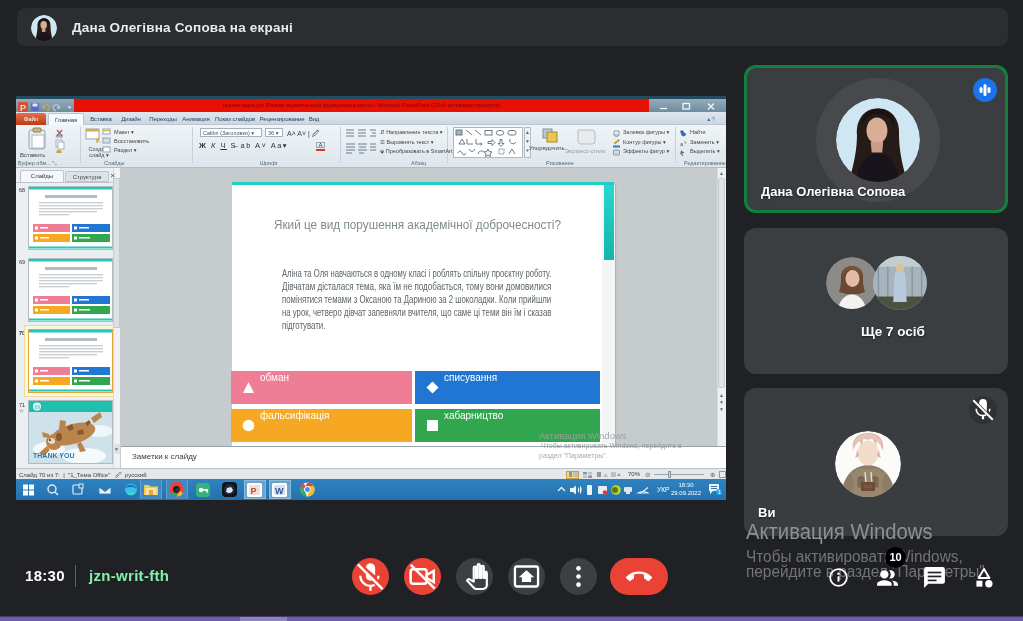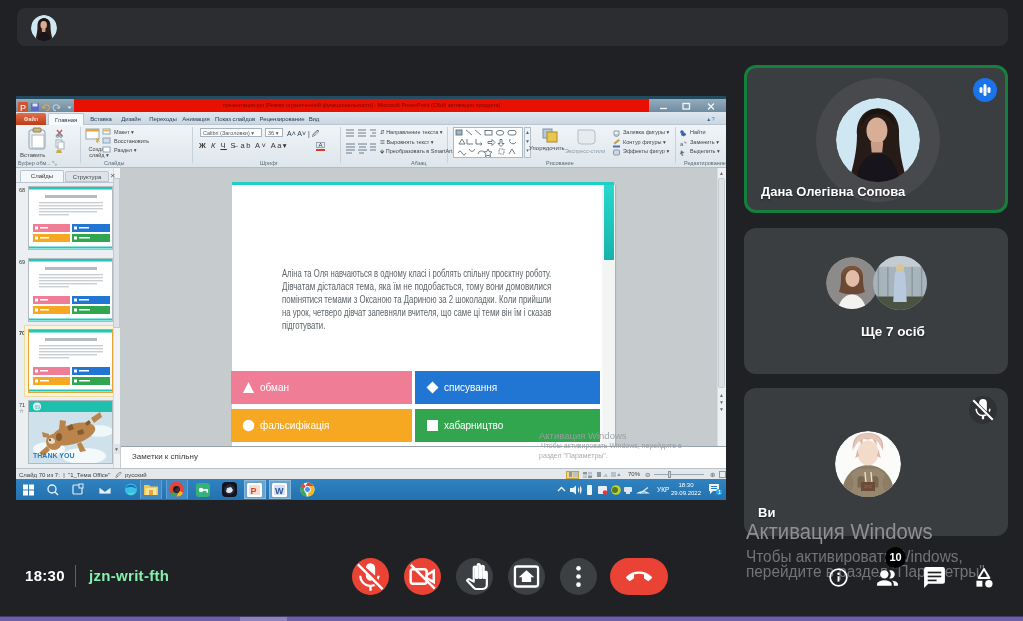--- a/index.html
+++ b/index.html
@@ -39,21 +39,21 @@
   white-space:nowrap; transform-origin:0 0; }
 #share .canvas { left:105px; top:72px; width:605px; height:300px; background:#c6cbcd; }
 #share .notes { left:105px; top:350px; width:605px; height:22px; background:#fff;
   border-top:1px solid #98a4ad; }
 #share .sbar { left:0; top:372px; width:710px; height:11px; background:#e4e8eb;
   border-top:1px solid #bac3ca; }
 #share .wtbar { left:0; top:383px; width:710px; height:21px;
   background:linear-gradient(#2f83c0,#2471b0); }
 .bar { position:absolute; height:33px; }
 .bar .sh { position:absolute; left:11px; top:10px; }
-.bar .bl { position:absolute; left:29px; top:11px; font-size:10px; color:#fff; }
+.bar .bl { position:absolute; left:29px; top:1px; font-size:10px; color:#fff; }
 
 
 .tile { left:744px; width:264px; border-radius:12px; background:#3b3e41; }
 #t1 { top:65px; height:148px; border:3px solid #15803d; background:#3b3e41; }
 #t2 { top:228px; height:146px; }
 #t3 { top:388px; height:148px; background:#3a3d40;text-align:center; }
 .tname { color:#fff; font-size:13px; font-weight:bold; text-shadow:0 1px 2px rgba(0,0,0,.6); }
 
 
 .btn { border-radius:50%; width:37px; height:37px; top:558px; }
@@ -71,20 +71,21 @@
 
 <div class="abs" id="topbar">
   <div class="abs av"><svg width="26" height="26" viewBox="0 0 80 80">
         <circle cx="40" cy="40" r="40" fill="#cfe7f2"></circle>
         <path d="M40 10 C25 10 19 23 20 35 C20 49 17 64 12 80 L68 80 C63 64 60 49 60 35 C61 23 55 10 40 10 Z" fill="#261b17"></path>
         <ellipse cx="39" cy="31" rx="10" ry="12.5" fill="#d9ae97"></ellipse>
         <path d="M33 42 L45 42 L44 52 L34 52 Z" fill="#c89e88"></path>
         <path d="M19 80 C21 61 30 53 40 53 C50 53 57 61 61 80 Z" fill="#17141b"></path>
         <path d="M40 10 C30 10 24 18 24 27 C28 18 33 15 40 15 C47 15 52 18 56 27 C56 18 50 10 40 10 Z" fill="#1c1310"></path>
       </svg></div>
+  <div class="abs nm">Дана Олегівна Сопова на екрані</div>
 </div>
 
 <div class="abs" id="share">
 
   <div class="abs tbar"></div>
   <div class="abs" style="left:0;top:0;width:710px;height:3px;background:#234a5e;"></div>
   <div class="abs" style="left:1px;top:3px;">
     <svg width="56" height="12" viewBox="0 0 56 12">
       <rect x="1" y="1" width="10" height="10" rx="1" fill="#d35230"></rect>
         <text x="3" y="9.5" font-size="9" fill="#fff" font-family="Liberation Sans">P</text>
@@ -325,20 +326,21 @@
     <div class="abs" style="left:97px;top:0;width:7px;height:300px;background:#f0f2f4;border-left:1px solid #d4dade;"></div>
     <div class="abs" style="left:97px;top:276px;width:7px;height:10px;background:#dde3e7;font-size:5px;color:#667;text-align:center;line-height:10px;">▼</div>
     <div class="abs" style="left:97px;top:10px;width:7px;height:150px;background:#dbe1e5;border:1px solid #c2cad0;"></div>
   </div>
 
   <div class="abs canvas">
     <div class="abs" style="left:111px;top:16.5px;width:370px;height:261.5px;background:#fff;"></div>
     <div class="abs" style="left:481px;top:16.5px;width:12.5px;height:261.5px;background:#f3f5f5;box-shadow:1px 0 1px rgba(0,0,0,.12);"></div>
     <div class="abs" style="left:111px;top:13.5px;width:382px;height:3px;background:#1ecfc5;"></div>
     <div class="abs" style="left:483px;top:16.5px;width:10px;height:75.5px;background:linear-gradient(#28d8ce,#16b3ab);"></div>
+    <div class="abs" style="left:111px;top:49px;width:370px;text-align:center;font-size:13.5px;color:#7f8a90;"><span id="stitle" style="display:inline-block;white-space:nowrap;transform:scaleX(0.873);">Який це вид порушення академічної доброчесності?</span></div>
     <div class="abs sline" style="top:100px;transform:scaleX(0.745);">Аліна та Оля навчаються в одному класі і роблять спільну проєктну роботу.</div>
     <div class="abs sline" style="top:113px;transform:scaleX(0.782);">Дівчатам дісталася тема, яка їм не подобається, тому вони домовилися</div>
     <div class="abs sline" style="top:126px;transform:scaleX(0.756);">помінятися темами з Оксаною та Дариною за 2 шоколадки. Коли прийшли</div>
     <div class="abs sline" style="top:139px;transform:scaleX(0.756);">на урок, четверо дівчат запевняли вчителя, що саме ці теми він їм і сказав</div>
     <div class="abs sline" style="top:152px;transform:scaleX(0.76);">підготувати.</div>
     <div class="abs bar" style="left:110px;top:203px;width:181px;background:#f07d96;">
         <svg class="sh" width="13" height="13" viewBox="0 0 13 13">
           <path d="M6.5 1 12 12 H1z" fill="#fff"></path>
         </svg>
         <div class="bl">обман</div>
@@ -365,21 +367,21 @@
     <div class="abs" style="left:596.5px;top:2px;width:8px;font-size:5px;color:#667;text-align:center;">▲</div>
     <div class="abs" style="left:597px;top:10px;width:7px;height:210px;background:#dde2e5;border:1px solid #c5cdd2;border-radius:2px;"></div>
     <div class="abs" style="left:596.5px;top:224px;width:8px;font-size:5px;color:#667;text-align:center;line-height:7px;">▲<br>▼<br>▼</div>
   </div>
 
   <div class="abs" style="left:523px;top:334px;font-size:9.5px;color:#9aa0a2;opacity:.95;z-index:3;">Активация Windows</div>
   <div class="abs" style="left:525px;top:346px;font-size:7px;color:#9aa0a2;z-index:3;">Чтобы активировать Windows, перейдите в</div>
   <div class="abs" style="left:523px;top:355.5px;font-size:7px;color:#a8acae;z-index:3;">раздел "Параметры".</div>
 
   <div class="abs notes">
-      <div class="abs" style="left:11px;top:5px;font-size:8px;color:#3a3a3a;">Заметки к спільну</div>
+      <div class="abs" style="left:11px;top:5px;font-size:8px;color:#3a3a3a;">Заметки к слайду</div>
     </div>
 
   <div class="abs sbar">
     <div class="abs" style="left:3px;top:2px;font-size:6px;color:#3c3c3c;white-space:nowrap;">Слайд 70 из 7:&nbsp;&nbsp;|&nbsp;&nbsp;"1_Тема Office"&nbsp;&nbsp;&nbsp;🖉&nbsp;&nbsp;русский</div>
     <div class="abs" style="left:550px;top:1.5px;width:13px;height:8px;background:#f5d588;border:1px solid #caa23c;"></div>
     <svg class="abs" style="left:551px;top:2px;" width="56" height="8" viewBox="0 0 56 8">
       <g fill="#8a98a2">
           <rect x="2" y="1" width="3" height="5"></rect>
           <rect x="6" y="1" width="5" height="5" fill="#b8c2ca"></rect>
           <rect x="16" y="1" width="4" height="2.5"></rect>

